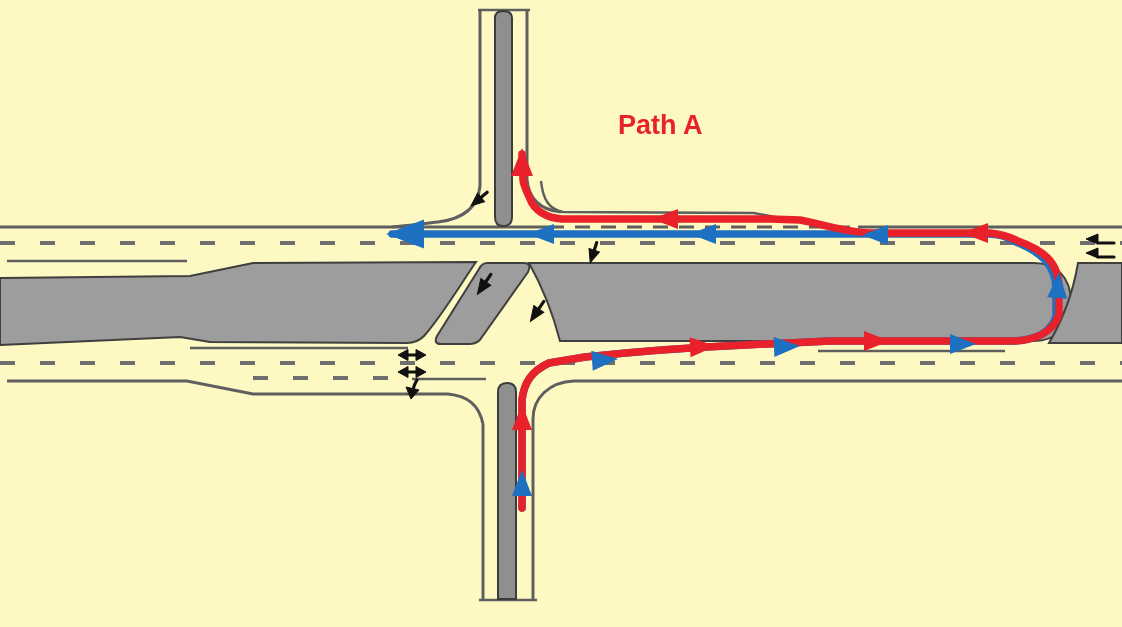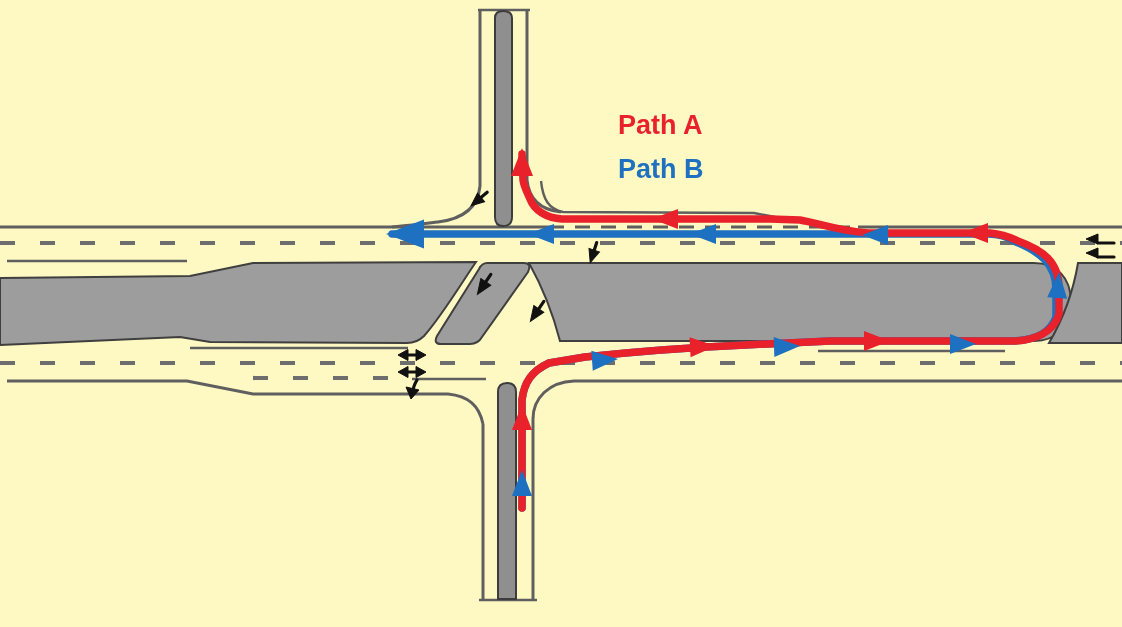--- a/index.html
+++ b/index.html
@@ -149,15 +149,14 @@
       <polygon class="ahead-a" points="0,0 -10,26 10,26" transform="translate(522,404)"></polygon>
       <polygon class="ahead-a" points="0,0 -26,-10 -26,10" transform="translate(716,346) rotate(-3)"></polygon>
       <polygon class="ahead-a" points="0,0 -26,-10 -26,10" transform="translate(890,341)"></polygon>
       <polygon class="ahead-a" points="0,0 26,-10 26,10" transform="translate(962,233)"></polygon>
       <polygon class="ahead-a" points="0,0 26,-10 26,10" transform="translate(652,219)"></polygon>
     </g>
   </svg>
 
   <div class="legend">
     <div class="a">Path A</div>
-    <div class="b">Path B</div>
   </div>
 </div>
 
 </body></html>

